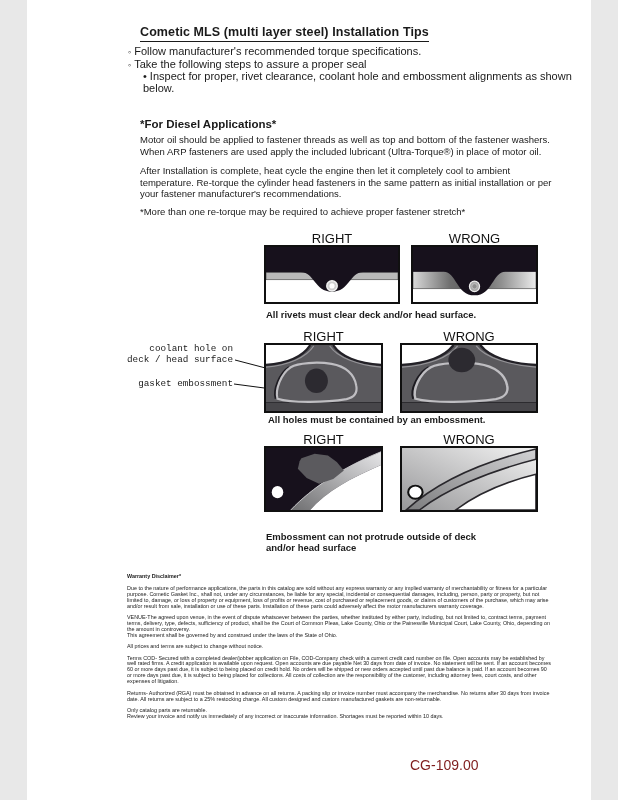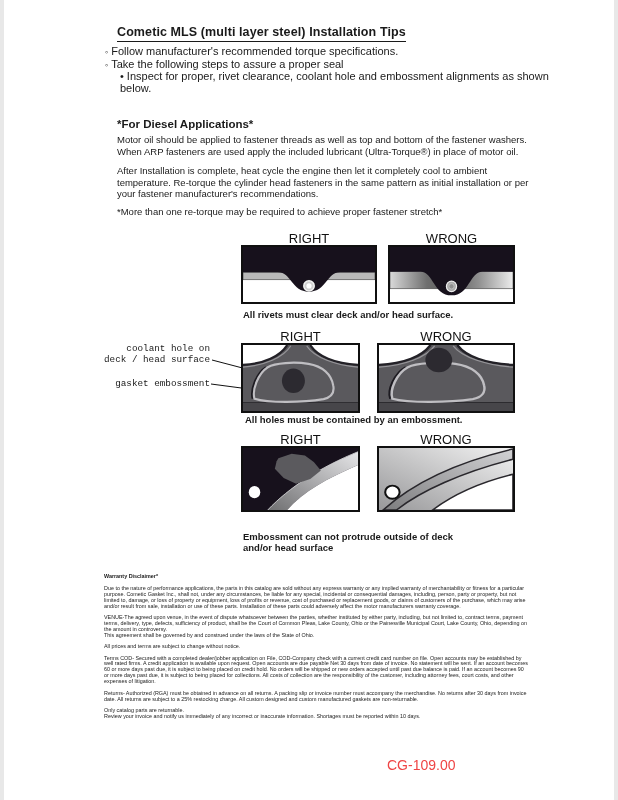--- a/index.html
+++ b/index.html
@@ -1,17 +1,17 @@
 <!DOCTYPE html>
 <html><head>
 <meta charset="utf-8">
 <style>
   html,body{margin:0;padding:0;background:#e8e8e8;}
   .page{
-    position:relative;width:610px;height:800px;background:#ffffff;
+    position:relative;width:564px;height:800px;background:#ffffff;
     font-family:"Liberation Sans", sans-serif;color:#1a1a1a;overflow:hidden;
     margin:0 auto;
   }
   .abs{position:absolute;}
 
   .title{
     left:113px;top:25px;font-size:12.5px;font-weight:bold;
     border-bottom:1.5px solid #1a1a1a;padding-bottom:2px;letter-spacing:.1px;
   }
   .tips{left:101px;top:46px;font-size:11px;line-height:11.6px;width:460px;}
@@ -31,21 +31,21 @@
   .panel svg{display:block;}
   .cap{position:absolute;font-size:9.5px;font-weight:bold;line-height:10.8px;}
 
   .side-lbl{position:absolute;font-size:9.3px;line-height:10.8px;text-align:right;width:112px;font-family:Liberation Mono, monospace;}
 
   .warranty{left:100px;top:574px;width:426px;font-size:5.4px;line-height:5.9px;color:#222;}
   .warranty .w-h{font-weight:bold;margin-bottom:6px;}
   .warranty p{margin:0 0 5.5px 0;}
   .warranty p.tight{margin-bottom:0;}
 
-  .footer-code{left:383px;top:757px;font-size:14px;color:#ef4444;}
+  .footer-code{left:383px;top:757px;font-size:14px;color:#7f1d1d;}
 </style>
 </head>
 <body>
 
 <div class="page">
 
   <div class="abs title">Cometic MLS (multi layer steel) Installation Tips</div>
 
   <div class="abs tips">
     <div class="tip">Follow manufacturer's recommended torque specifications.</div>

